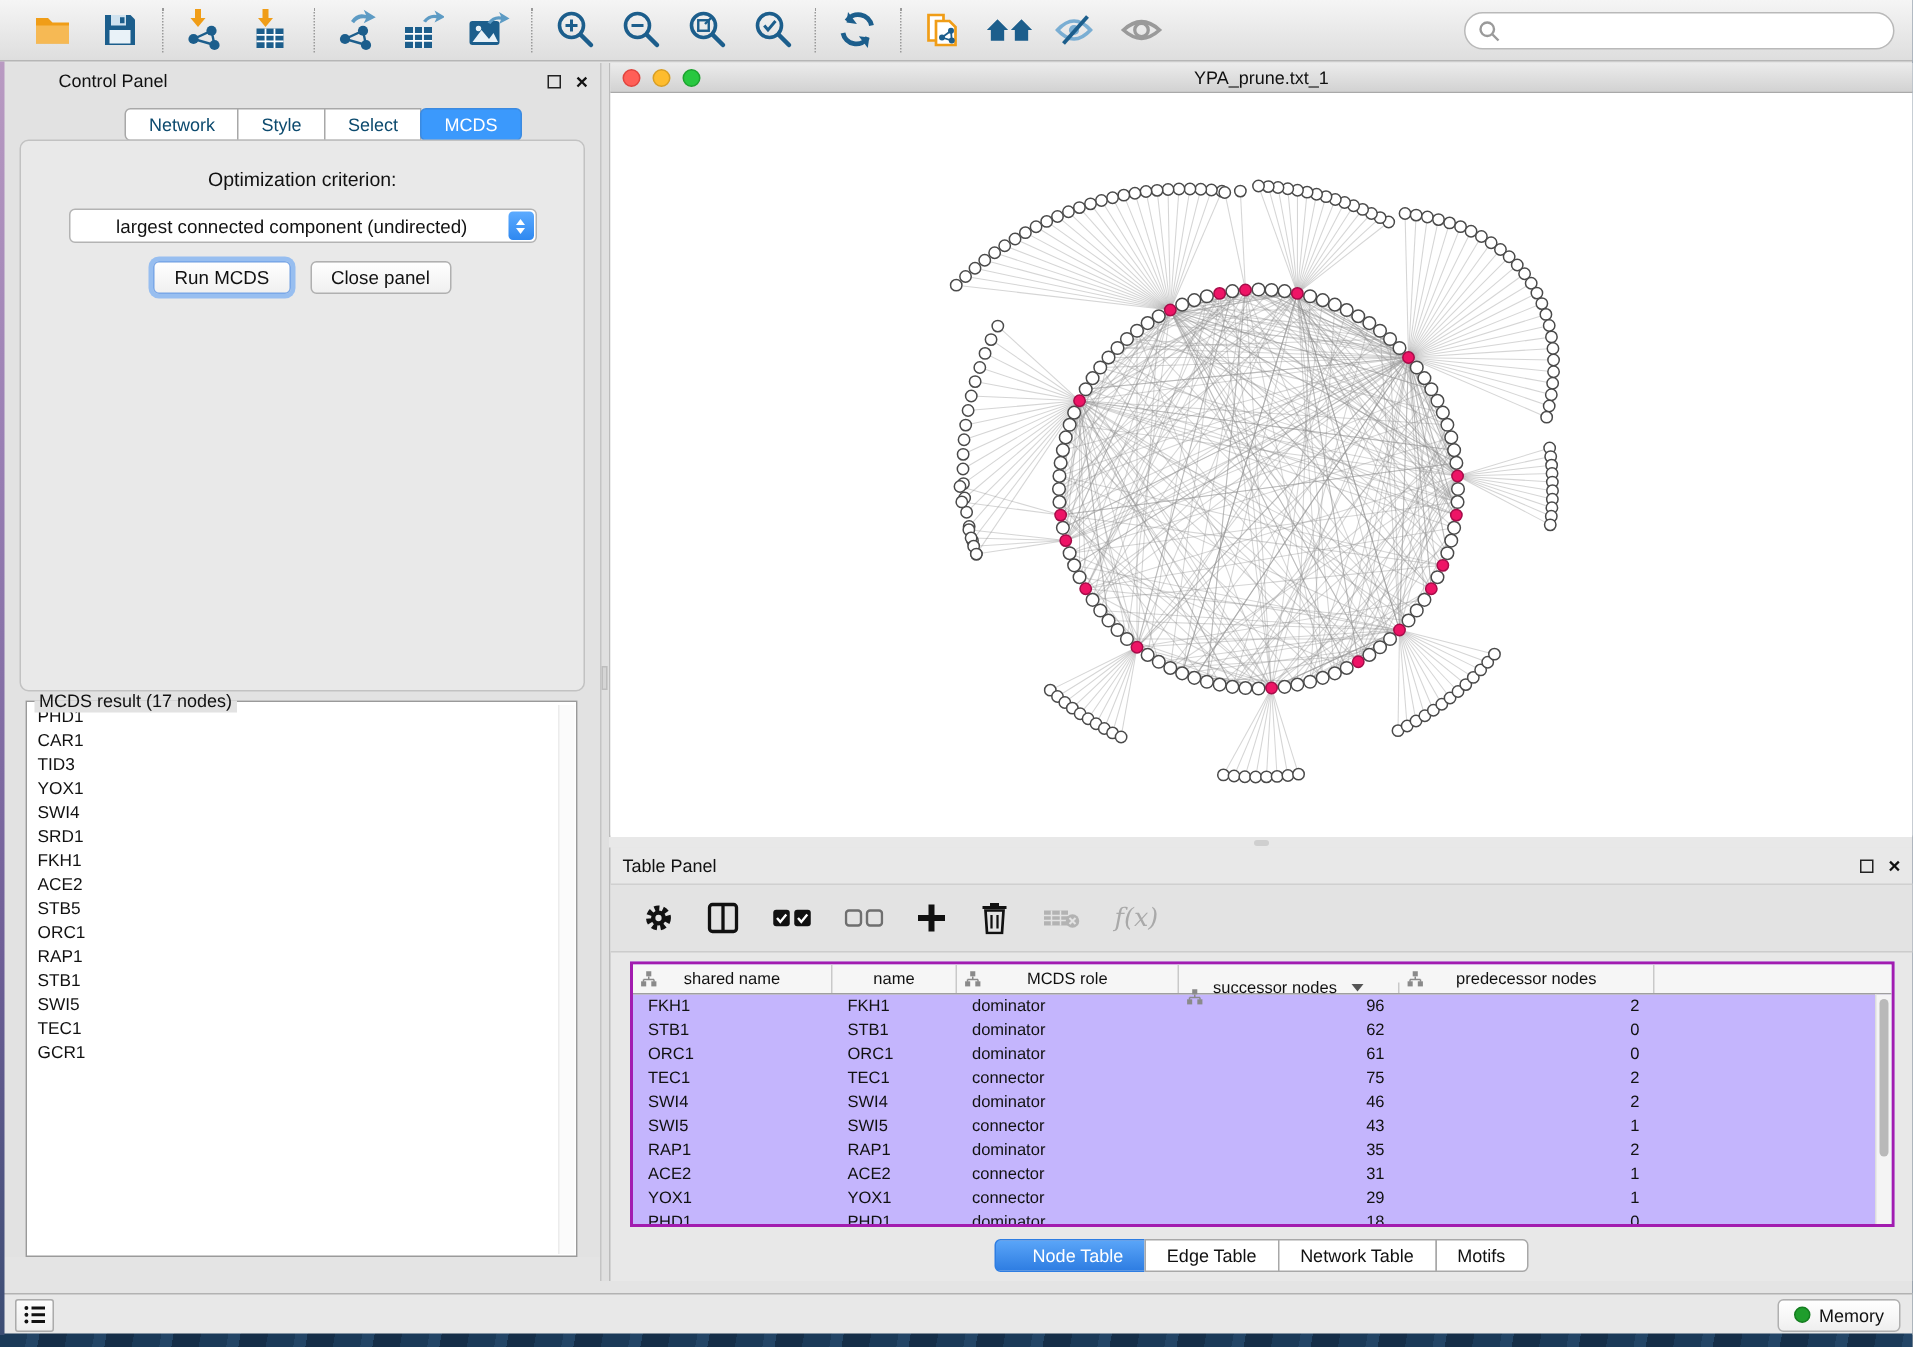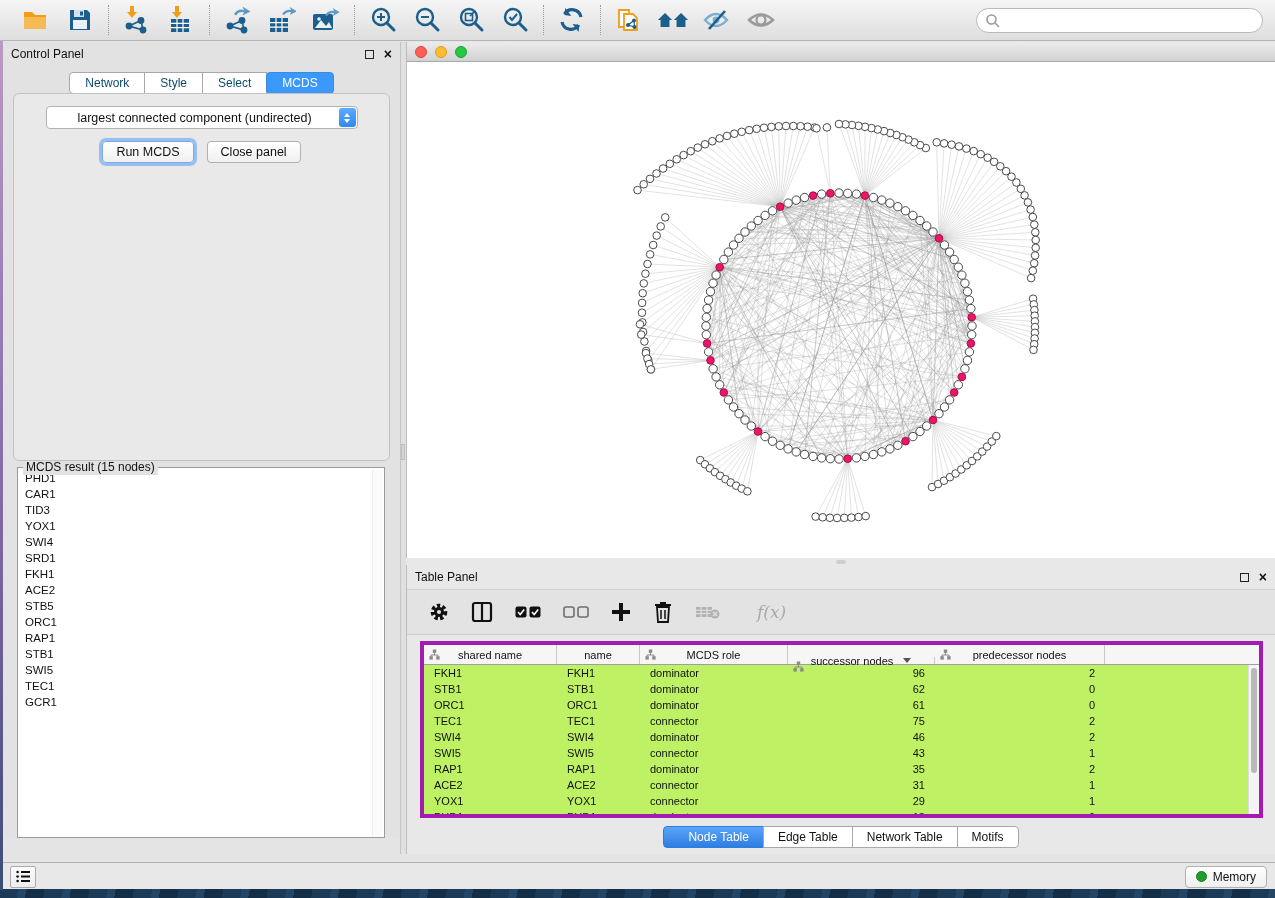--- a/index.html
+++ b/index.html
@@ -19,21 +19,21 @@
     display:flex; align-items:center; padding-left:8px; }
   .tb-group { display:flex; align-items:center; gap:12px; padding:0 12px; }
   .tb-sep { width:1px; height:30px; border-left:1px dotted #9a9a9a; }
   .tb-btn { width:32px; height:30px; display:flex; align-items:center; justify-content:center; }
   .tb-btn svg { display:block; }
   .search-wrap { position:absolute; right:12px; top:8px; width:287px; height:25px;
     background:#fff; border:1px solid #b9b9b9; border-radius:13px; display:flex; align-items:center; padding-left:8px; }
   .search-wrap input { border:none; outline:none; flex:1; height:20px; font-size:12px; background:transparent; }
 
   
-  .control-panel { position:absolute; left:3px; top:42px; width:397px; bottom:52px; background:#e2e2e2; }
+  .control-panel { position:absolute; left:3px; top:42px; width:397px; bottom:52px; background:#e2e2e2;padding-left:28px; }
   .panel-header { height:24px; display:flex; align-items:center; padding:0 8px; }
   .panel-title { font-size:12px; color:#111; }
   .panel-header .spacer{ flex:1; }
   .float-icon { width:9px; height:9px; border:1.5px solid #222; display:inline-block; margin-right:10px; }
   .close-x { font-size:14px; font-weight:bold; color:#111; line-height:9px; }
 
   .seg-tabs { display:flex; justify-content:center; margin-top:6px; }
   .seg-tab { height:22px; line-height:20px; padding:0 15px; font-size:12px; background:#fff;
     border:1px solid #a8a8a8; margin-left:-1px; color:#0c4a6e; }
   .seg-tab:first-child { border-radius:4px 0 0 4px; margin-left:0; }
@@ -88,23 +88,23 @@
   .net-title { position:absolute; left:0; right:0; text-align:center; font-size:12px; color:#111; }
   .net-canvas { position:relative; width:100%; height:495px; background:#fff; overflow:hidden; }
 
   
   .table-panel { position:absolute; left:406px; right:0; top:565px; bottom:36px; background:#e8e8e8;
     border-left:1px solid #bcbcbc; }
   .tp-toolbar { position:absolute; left:0; right:0; top:24px; height:46px; background:#e3e3e3;
     border-top:1px solid #d0d0d0; border-bottom:1px solid #cccccc; display:flex; align-items:center;
     gap:22px; padding-left:22px; }
   .tp-icon { display:flex; align-items:center; justify-content:center; }
-  .fx-label { font-family:"DejaVu Serif", serif; font-style:italic; font-size:17px; color:#a9a9a9;margin-left:14px; }
-
-  .tbl { position:absolute; left:13px; right:12px; top:76px; bottom:36px; background:#bef264; border:4px solid #a21caf; }
+  .fx-label { font-family:"DejaVu Serif", serif; font-style:italic; font-size:17px; color:#a9a9a9; }
+
+  .tbl { position:absolute; left:13px; right:12px; top:76px; bottom:36px; background:#c4b5fd; border:2px solid #a21caf; }
   .tbl-header { display:flex; height:20px; background:#f6f6f6; border-bottom:1px solid #9f9f9f; }
   .th { display:flex; align-items:center; justify-content:center; gap:6px; font-size:11px; color:#111;
     border-right:1px solid #c9c9c9; position:relative; }
   .th .shared-ico { position:absolute; left:5px; top:4px; }
   .sort-dn { width:0; height:0; border-left:4px solid transparent; border-right:4px solid transparent;
     border-top:5px solid #555; margin-left:4px; }
   .tbl-body { position:absolute; left:0; right:11px; top:20px; bottom:0; overflow:hidden; }
   .tr { display:flex; height:16px; line-height:16px; font-size:11px; color:#111; }
   .td { padding:0 10px; white-space:nowrap; overflow:hidden; }
   .td.num { text-align:right; }
@@ -289,36 +289,37 @@
       <span class="close-x">×</span>
     </div>
     <div class="seg-tabs" id="cp-tabs">
         <span class="seg-tab">Network</span>
         <span class="seg-tab">Style</span>
         <span class="seg-tab">Select</span>
         <span class="seg-tab active">MCDS</span>
       </div>
 
     <div class="mcds-box">
+      <div class="crit-label">Optimization criterion:</div>
       <div class="crit-select">
         <span class="val">largest connected component (undirected)</span>
         <span class="stepper">
             <i class="up"></i>
             <i class="dn"></i>
           </span>
       </div>
       <div class="btn-row">
         <button class="mac-btn focus">Run MCDS</button>
         <button class="mac-btn">Close panel</button>
       </div>
     </div>
 
     <div class="result-group">
       <div class="result-frame"></div>
-      <span class="result-legend">MCDS result (15 nodes)</span>
+      <span class="result-legend">MCDS result (17 nodes)</span>
       <div class="result-list" id="mcds-list">
           <div>PHD1</div>
           <div>CAR1</div>
           <div>TID3</div>
           <div>YOX1</div>
           <div>SWI4</div>
           <div>SRD1</div>
           <div>FKH1</div>
           <div>ACE2</div>
           <div>STB5</div>
@@ -337,20 +338,21 @@
       <div class="handle"></div>
     </div>
 
   <div class="net-window">
     <div class="net-titlebar">
       <div class="lights">
         <span class="light red"></span>
         <span class="light yellow"></span>
         <span class="light green"></span>
       </div>
+      <span class="net-title">YPA_prune.txt_1</span>
     </div>
     <div class="net-canvas">
       <svg id="net-svg" width="869" height="495">
           <g stroke="#909090" stroke-width="0.7" stroke-opacity="0.38">
             <line x1="373.2" y1="144.7" x2="432.0" y2="131.0"></line>
             <line x1="373.2" y1="144.7" x2="547.2" y2="197.5"></line>
             <line x1="373.2" y1="144.7" x2="312.7" y2="322.8"></line>
             <line x1="373.2" y1="144.7" x2="457.9" y2="133.6"></line>
             <line x1="373.2" y1="144.7" x2="338.0" y2="170.0"></line>
             <line x1="373.2" y1="144.7" x2="563.9" y2="246.6"></line>

